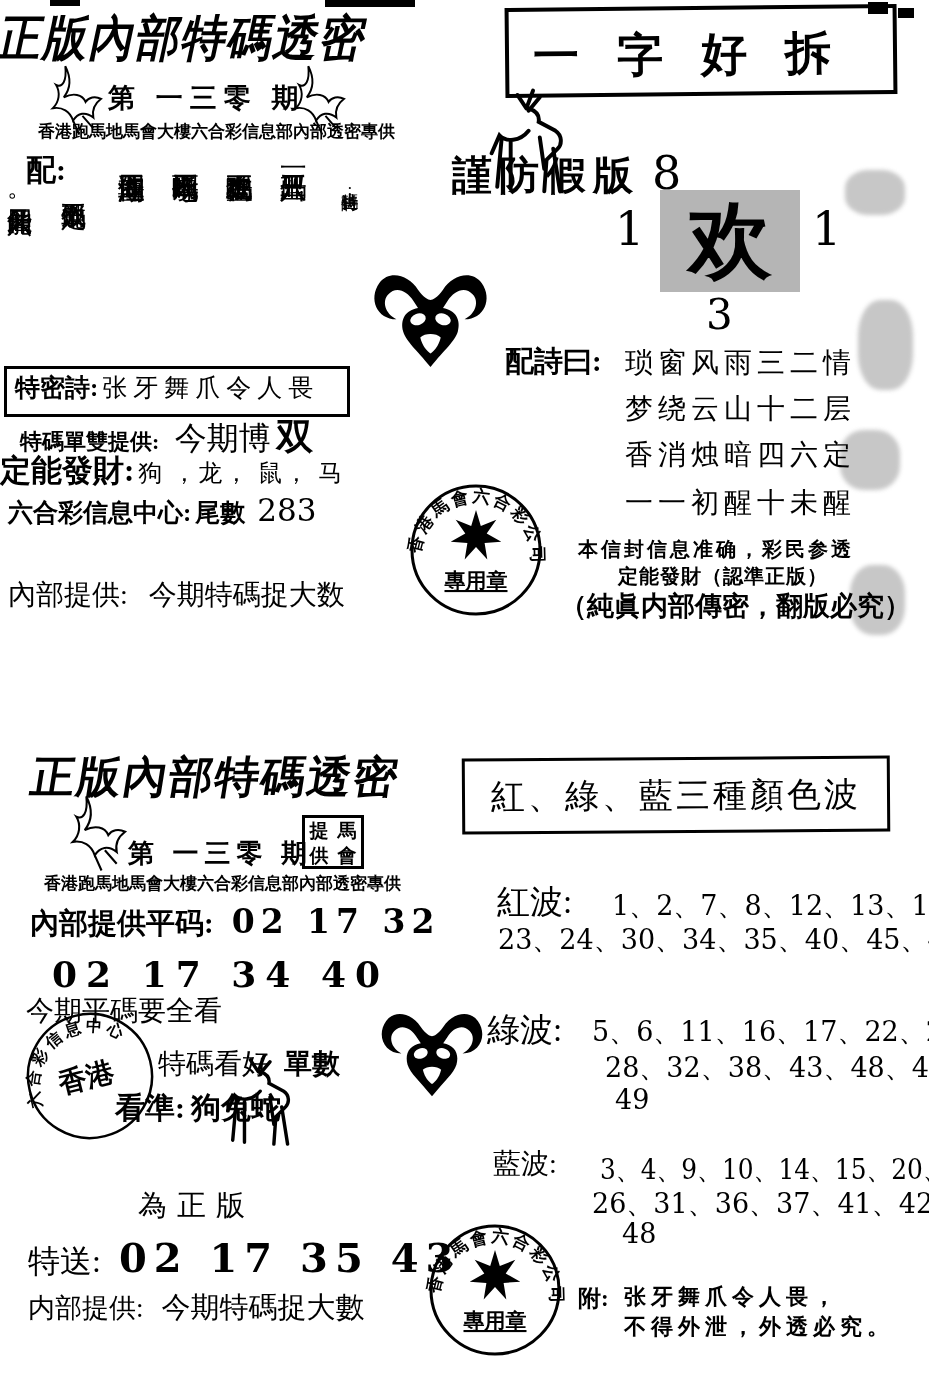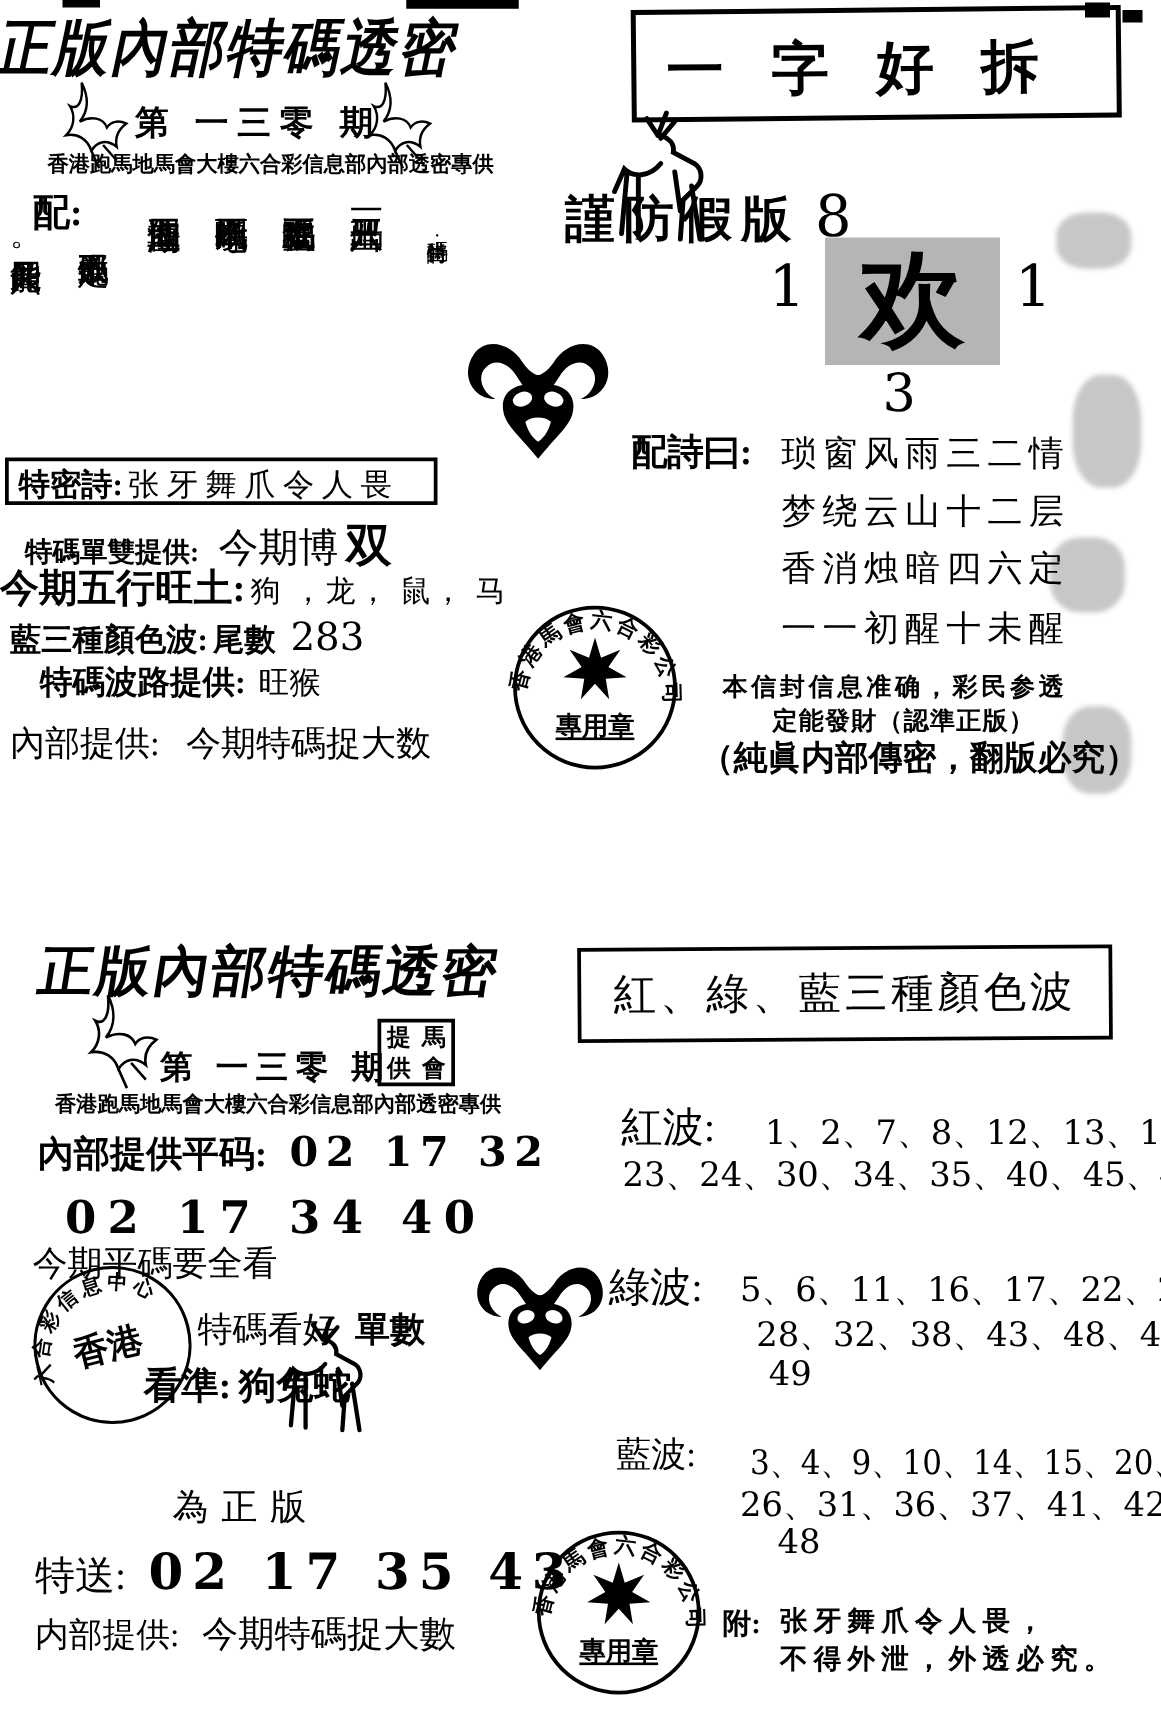--- a/index.html
+++ b/index.html
@@ -46,46 +46,42 @@
   <div class="abs b" style="left:26px;top:150px;font-size:30px">配:</div>
 
   <div class="abs v" style="left:116px;top:154px;font-size:27px">五湖四海应佳期</div>
   <div class="abs v" style="left:170px;top:154px;font-size:27px">呼风唤雨三四七</div>
   <div class="abs v" style="left:224px;top:154px;font-size:27px">鸡眠狗盗在五更</div>
   <div class="abs v" style="left:278px;top:154px;font-size:27px">一八开出三只码</div>
   <div class="abs v" style="left:340px;top:180px;font-size:17px">生肖特碼詩:</div>
   <div class="abs v" style="left:60px;top:184px;font-size:25px">锁定九码不放五</div>
   <div class="abs v" style="left:6px;top:190px;font-size:25px">四六能屈又能伸。</div>
 
-  <div class="abs box" style="left:4px;top:366px;width:346px;height:38px;padding:2px 8px">
+  <div class="abs box" style="left:4px;top:366px;width:346px;height:51px;padding:2px 8px">
     <span class="b" style="font-size:25px">特密詩:</span>
     <span style="font-size:25px;letter-spacing:6px">张牙舞爪令人畏</span>
   </div>
 
   <div class="abs" style="left:20px;top:412px;font-size:22px">
     <span class="b">特碼單雙提供:</span>
     <span style="font-size:32px;margin-left:10px">今期博</span>
     <span class="b" style="font-size:37px">双</span>
   </div>
 
   <div class="abs" style="left:0px;top:450px">
-    <span class="b" style="font-size:31px">今期五行旺土:</span>
+    <span class="b" style="font-size:31px">定能發財:</span>
     <span style="font-size:24px;letter-spacing:2px">狗 ，龙， 鼠， 马</span>
   </div>
 
   <div class="abs" style="left:8px;top:492px">
-    <span class="b" style="font-size:25px">藍三種顏色波:</span>
+    <span class="b" style="font-size:25px">六合彩信息中心:</span>
     <span class="b" style="font-size:25px">尾數</span>
     <span class="serifnum" style="font-size:31px;margin-left:8px">283</span>
   </div>
 
-  <div class="abs" style="left:32px;top:528px">
-    <span class="b" style="font-size:26px">特碼波路提供:</span>
-    <span style="font-size:25px;margin-left:6px">旺猴</span>
-  </div>
 
   <div class="abs" style="left:8px;top:576px;font-size:28px">
     <span>內部提供:</span>
     <span style="margin-left:14px">今期特碼捉大数</span>
   </div>
 
   <div class="abs box b" style="left:505px;top:6px;width:392px;height:90px;border-width:4px;transform:rotate(-0.6deg);
        font-size:46px;letter-spacing:38px;text-align:center;padding-top:14px">一字好拆</div>
 
   <svg class="abs" style="left:478px;top:86px" width="118" height="112" viewBox="0 0 95 100" fill="none" stroke="#000" stroke-width="3.5" stroke-linecap="round">

